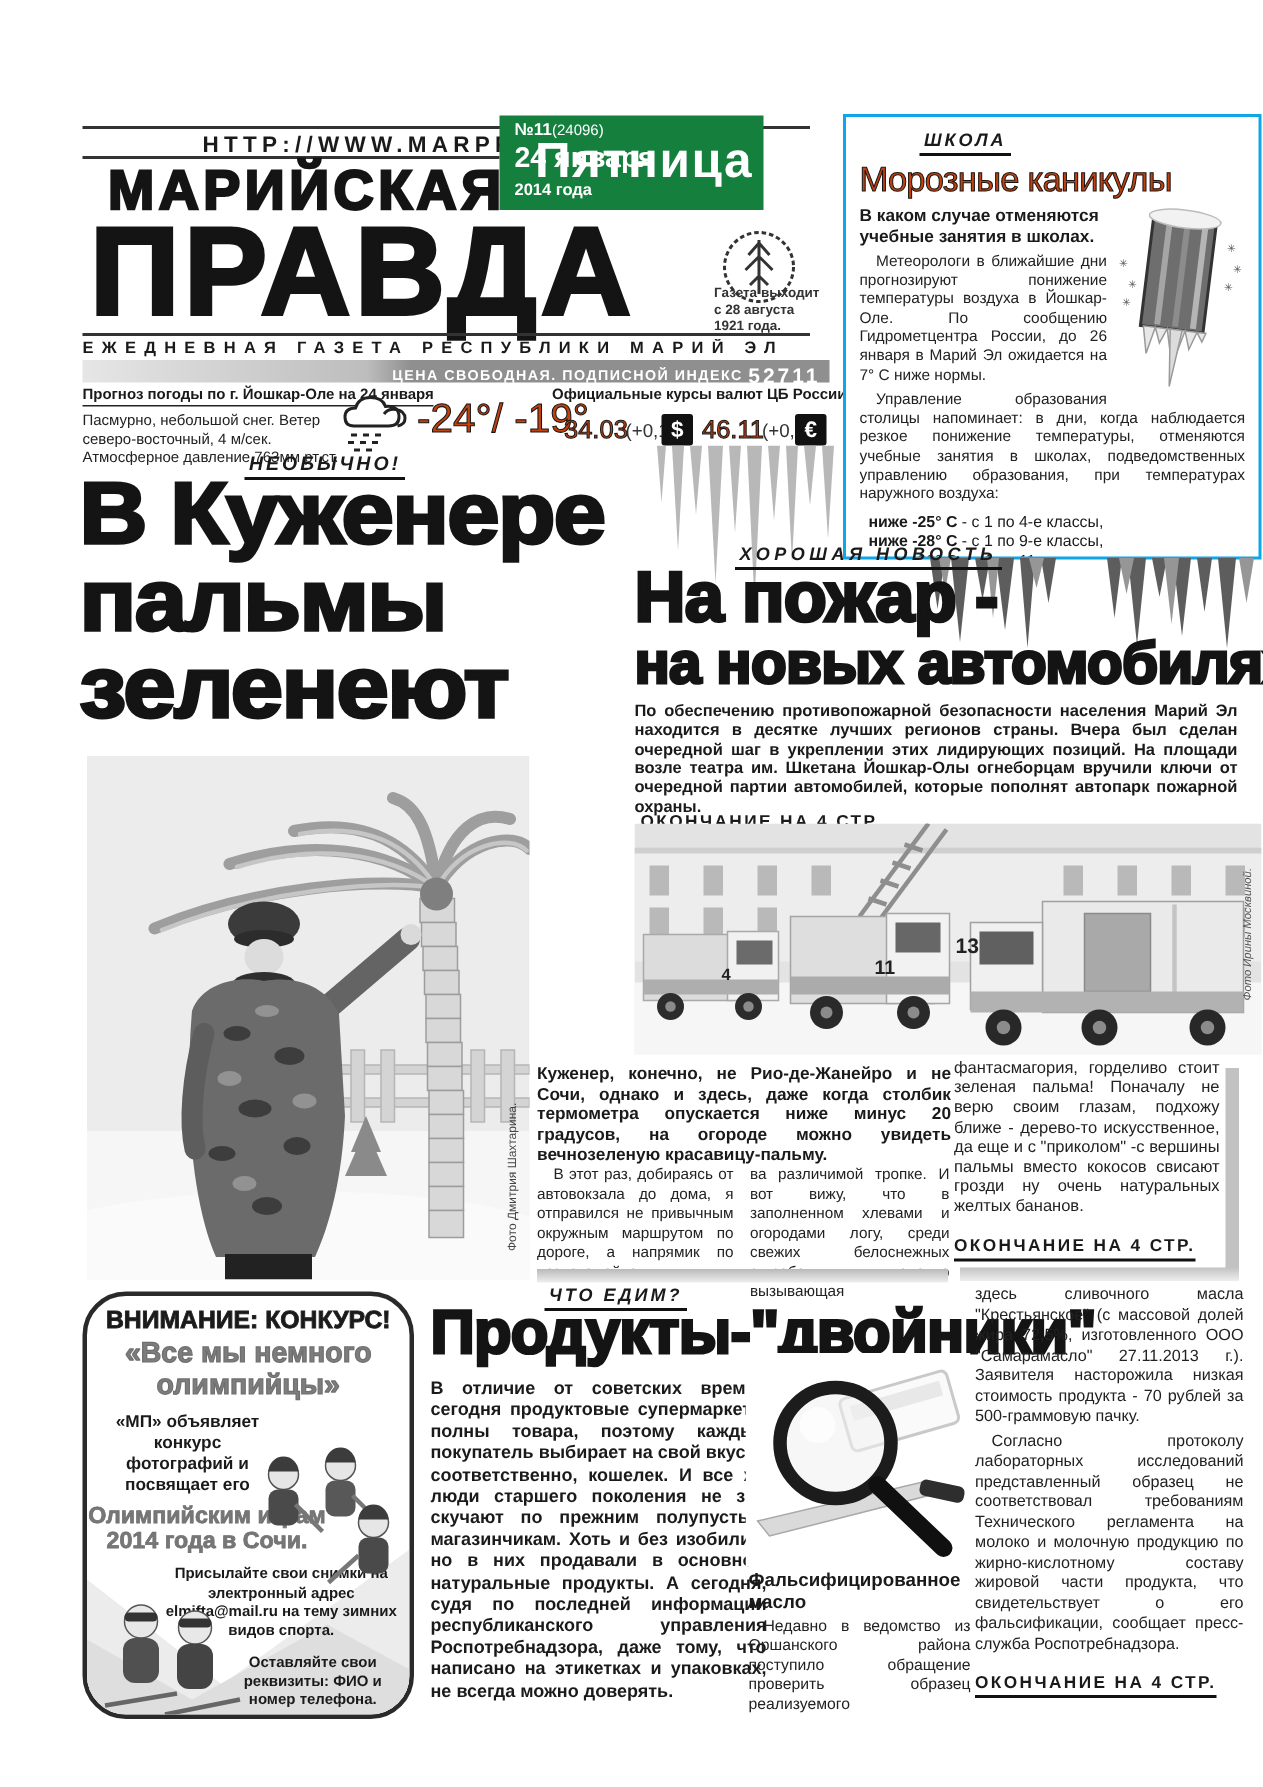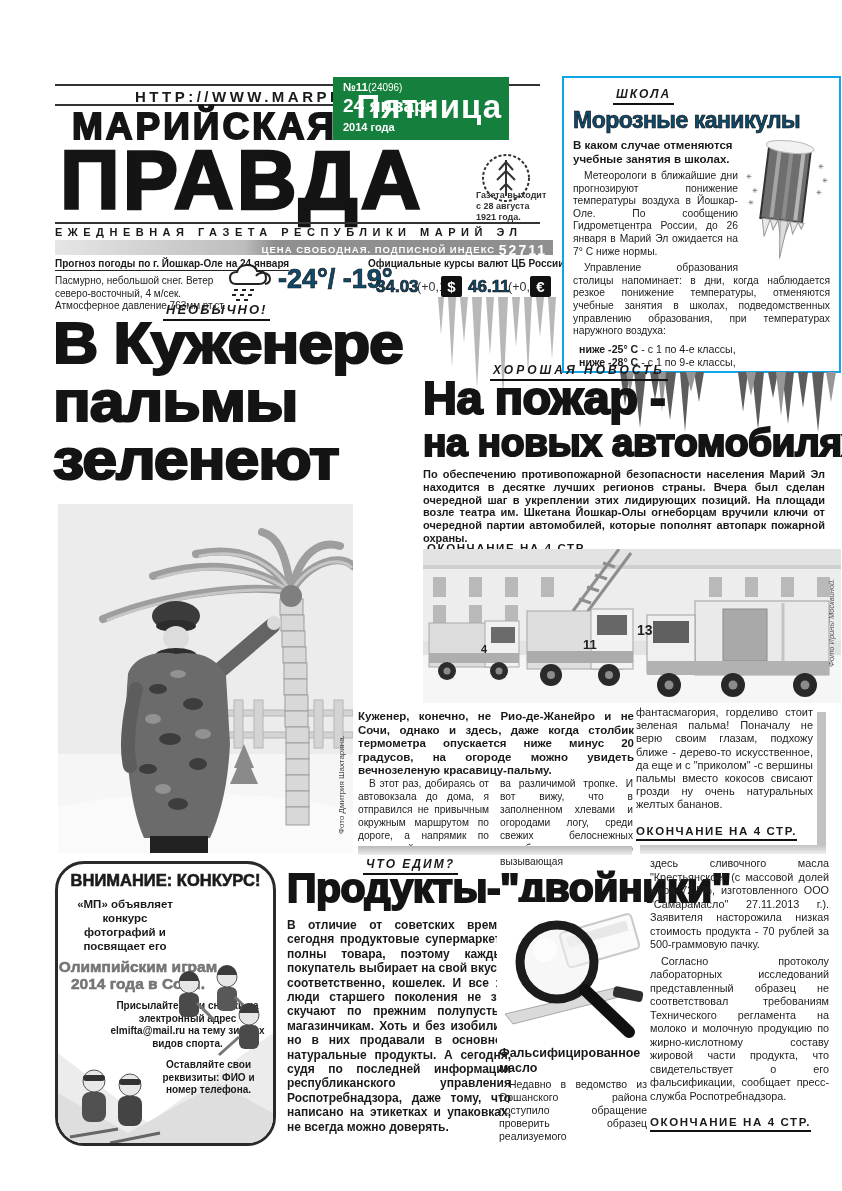--- a/index.html
+++ b/index.html
@@ -9,21 +9,21 @@
   .b{font-weight:700;}
   .just{text-align:justify;}
   .wht{color:#fff;}
   .rubric{font-style:italic;font-weight:700;font-size:12px;letter-spacing:2px;
           border-bottom:2px solid #111;padding:0 3px 2px;white-space:nowrap;display:inline-block;}
   .cont{font-weight:700;font-size:11.5px;letter-spacing:1.6px;border-bottom:2px solid #111;
         padding-bottom:2px;white-space:nowrap;display:inline-block;}
   .hxl{font-weight:700;color:#141414;-webkit-text-stroke:2.2px #141414;line-height:1;
        white-space:nowrap;transform:scaleX(1.08);transform-origin:left top;letter-spacing:-1px;}
   .hl{font-weight:700;color:#141414;-webkit-text-stroke:1.8px #141414;line-height:1;white-space:nowrap;letter-spacing:-0.5px;}
-  .hm{font-weight:700;color:#0c4a6e;-webkit-text-stroke:0.7px #161616;}
+  .hm{font-weight:400;color:#c2410c;-webkit-text-stroke:0.7px #161616;}
   .body10{font-size:10.3px;line-height:12.6px;color:#222;}
   .body108{font-size:10.8px;line-height:13.5px;color:#222;}
   .ind{text-indent:11px;}
   .u{text-decoration:underline;}
   .rule{background:#333;}
   
   .schoolbox{box-sizing:border-box;border:2px solid #0ea5e9;background:#fff;padding:6px 9px;overflow:hidden;}
   .schoolbox p{margin:0 0 4px 0;}
   .thr-row{font-size:10.6px;line-height:13px;margin-left:6px;}
   
@@ -358,20 +358,21 @@
   <div class="abs" style="left:817px;top:712px;width:9px;height:136px;background:#c2c2c2;"></div>
   <div class="abs" style="left:640px;top:845px;width:186px;height:9px;background:linear-gradient(#c2c2c2,#eee);"></div>
 
   <div class="abs adbox" style="left:55px;top:861px;width:221px;height:285px;border-radius:29px;">
     <svg class="abs" style="left:0;bottom:0;" width="215" height="170" viewBox="0 0 215 170">
       <polygon points="0,170 0,80 90,150 215,60 215,170" fill="#ececec"></polygon>
       <polygon points="0,170 0,120 70,160 160,110 215,140 215,170" fill="#dedede"></polygon>
     </svg>
     <div style="position:relative;">
       <div class="b" style="margin-top:7px;text-align:center;font-size:16.5px;-webkit-text-stroke:0.6px #222;">ВНИМАНИЕ: КОНКУРС!</div>
+      <div class="b" style="text-align:center;font-size:19px;line-height:21px;color:#7d7d7d;-webkit-text-stroke:0.8px #6f6f6f;margin-top:2px;">«Все мы немного олимпийцы»</div>
       <div class="b" style="width:118px;margin:7px 0 0 8px;text-align:center;font-size:11.5px;line-height:14px;">«МП» объявляет конкурс фотографий и посвящает его</div>
       <svg class="abs" style="right:2px;top:92px;" width="104" height="98" viewBox="0 0 104 98">
         <g>
           <circle cx="22" cy="20" r="10" fill="#e6e6e6" stroke="#555"></circle>
             <path d="M12 18 a10 10 0 0 1 20 0 z" fill="#3c3c3c"></path>
           <rect x="12" y="30" width="20" height="24" rx="6" fill="#4a4a4a"></rect>
             <line x1="30" y1="40" x2="48" y2="58" stroke="#777" stroke-width="3"></line>
         </g>
         <g>
           <circle cx="60" cy="14" r="10" fill="#e6e6e6" stroke="#555"></circle>

